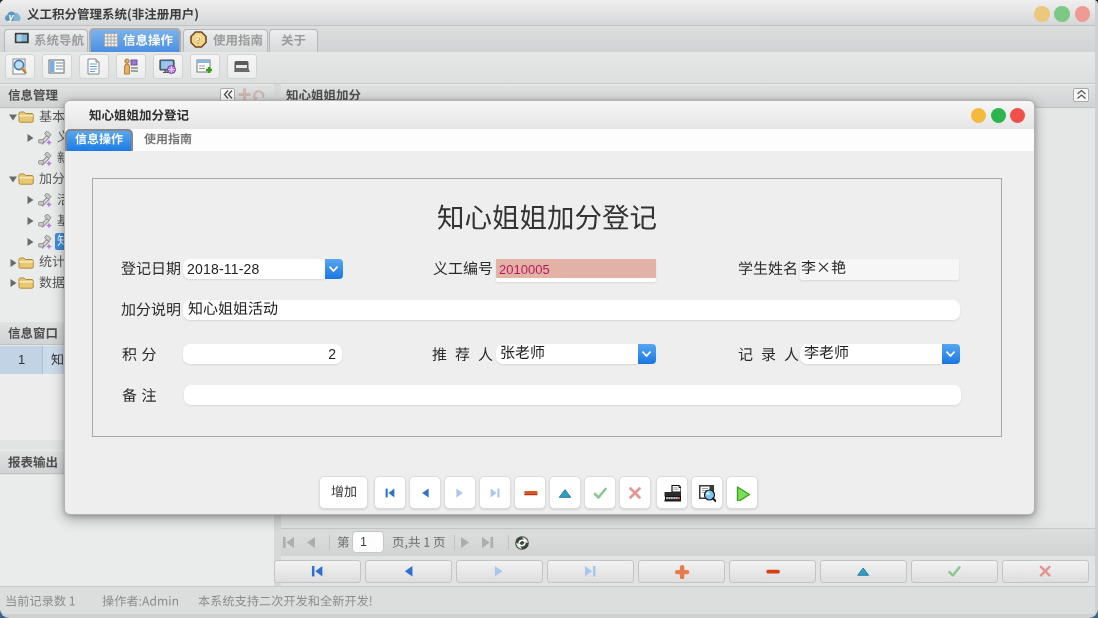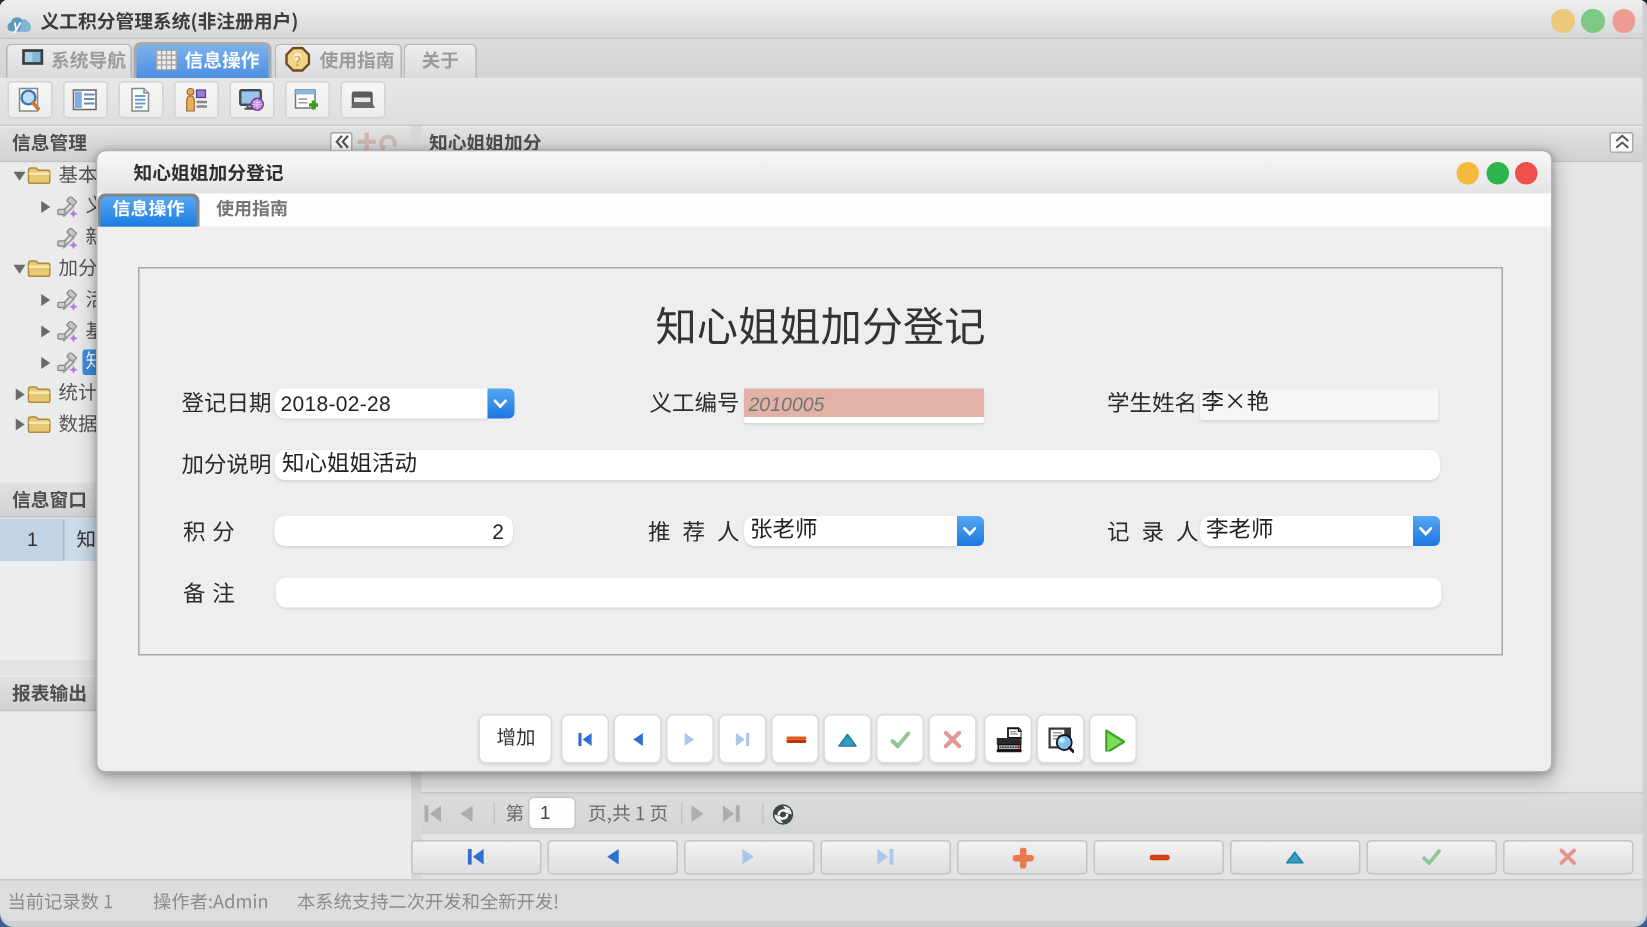--- a/index.html
+++ b/index.html
@@ -436,33 +436,33 @@
     <g transform="translate(0,23.65) scale(0.02750,-0.02750)">
       <path fill="#333333" d="M547 753V-51H620V28H832V-40H908V753ZM620 99V682H832V99ZM157 841C134 718 92 599 33 522C50 511 81 490 94 478C124 521 152 576 175 636H252V472V436H45V364H247C234 231 186 87 34 -21C49 -32 77 -62 86 -77C201 5 262 112 294 220C348 158 427 63 461 14L512 78C482 112 360 249 312 296C317 319 320 342 322 364H515V436H326L327 471V636H486V706H199C211 745 221 785 230 826Z M1295 561V65C1295 -34 1327 -62 1435 -62C1458 -62 1612 -62 1637 -62C1750 -62 1773 -6 1784 184C1763 190 1731 204 1712 218C1705 45 1696 9 1634 9C1599 9 1468 9 1441 9C1384 9 1373 18 1373 65V561ZM1135 486C1120 367 1087 210 1044 108L1120 76C1161 184 1192 353 1207 472ZM1761 485C1817 367 1872 208 1892 105L1966 135C1945 238 1889 392 1831 512ZM1342 756C1437 689 1555 590 1611 527L1665 584C1607 647 1487 741 1393 805Z M2453 784V23H2341V-47H2959V23H2872V784ZM2526 23V216H2796V23ZM2526 470H2796V285H2526ZM2526 538V714H2796V538ZM2308 564C2297 427 2274 313 2240 222C2210 248 2179 273 2149 296C2168 373 2188 468 2206 564ZM2072 270C2117 237 2166 196 2210 155C2169 75 2116 17 2051 -19C2067 -33 2087 -60 2097 -78C2165 -35 2220 23 2263 102C2289 74 2311 48 2327 24L2380 77C2360 105 2330 138 2296 171C2342 286 2370 435 2380 630L2337 636L2324 634H2219C2230 705 2240 774 2247 837L2177 841C2171 778 2162 706 2150 634H2052V564H2138C2119 453 2095 346 2072 270Z M3453 784V23H3341V-47H3959V23H3872V784ZM3526 23V216H3796V23ZM3526 470H3796V285H3526ZM3526 538V714H3796V538ZM3308 564C3297 427 3274 313 3240 222C3210 248 3179 273 3149 296C3168 373 3188 468 3206 564ZM3072 270C3117 237 3166 196 3210 155C3169 75 3116 17 3051 -19C3067 -33 3087 -60 3097 -78C3165 -35 3220 23 3263 102C3289 74 3311 48 3327 24L3380 77C3360 105 3330 138 3296 171C3342 286 3370 435 3380 630L3337 636L3324 634H3219C3230 705 3240 774 3247 837L3177 841C3171 778 3162 706 3150 634H3052V564H3138C3119 453 3095 346 3072 270Z M4572 716V-65H4644V9H4838V-57H4913V716ZM4644 81V643H4838V81ZM4195 827 4194 650H4053V577H4192C4185 325 4154 103 4028 -29C4047 -41 4074 -64 4086 -81C4221 66 4256 306 4265 577H4417C4409 192 4400 55 4379 26C4370 13 4360 9 4345 10C4327 10 4284 10 4237 14C4250 -7 4257 -39 4259 -61C4304 -64 4350 -65 4378 -61C4407 -57 4426 -48 4444 -22C4475 21 4482 167 4490 612C4490 623 4490 650 4490 650H4267L4269 827Z M5673 822 5604 794C5675 646 5795 483 5900 393C5915 413 5942 441 5961 456C5857 534 5735 687 5673 822ZM5324 820C5266 667 5164 528 5044 442C5062 428 5095 399 5108 384C5135 406 5161 430 5187 457V388H5380C5357 218 5302 59 5065 -19C5082 -35 5102 -64 5111 -83C5366 9 5432 190 5459 388H5731C5720 138 5705 40 5680 14C5670 4 5658 2 5637 2C5614 2 5552 2 5487 8C5501 -13 5510 -45 5512 -67C5575 -71 5636 -72 5670 -69C5704 -66 5727 -59 5748 -34C5783 5 5796 119 5811 426C5812 436 5812 462 5812 462H5192C5277 553 5352 670 5404 798Z M6283 352H6700V226H6283ZM6208 415V164H6780V415ZM6880 714C6845 677 6788 629 6739 592C6715 616 6692 641 6671 668C6720 702 6778 748 6825 791L6767 832C6735 796 6683 749 6637 714C6609 753 6586 795 6567 838L6502 816C6543 723 6600 635 6669 561H6337C6394 624 6443 698 6474 780L6425 805L6411 802H6101V739H6376C6350 689 6315 642 6275 599C6243 633 6189 672 6143 698L6102 657C6147 629 6198 588 6230 555C6167 498 6095 451 6026 422C6041 408 6062 382 6072 365C6158 406 6247 467 6322 545V497H6682V547C6752 474 6834 414 6921 374C6933 394 6955 423 6973 437C6905 464 6841 504 6783 552C6833 587 6890 632 6936 674ZM6651 158C6635 114 6605 52 6579 9H6346L6408 31C6398 65 6373 118 6347 156L6279 134C6303 96 6327 43 6336 9H6060V-56H6941V9H6656C6678 47 6702 94 6724 138Z M7124 769C7179 720 7249 652 7280 608L7335 661C7300 703 7230 769 7176 815ZM7200 -61V-60C7214 -41 7242 -20 7408 98C7400 113 7389 143 7384 163L7280 92V526H7046V453H7206V93C7206 44 7175 10 7157 -4C7171 -17 7192 -45 7200 -61ZM7419 770V695H7816V442H7438V57C7438 -41 7474 -65 7586 -65C7611 -65 7790 -65 7816 -65C7925 -65 7951 -20 7962 143C7940 148 7908 161 7889 175C7884 33 7874 7 7812 7C7773 7 7621 7 7591 7C7527 7 7515 16 7515 56V370H7816V318H7891V770Z"></path>
     </g>
   </svg>
 <svg style="position:absolute;left:121.0px;top:261.0px;" width="60" height="19">
     <g transform="translate(0,12.90) scale(0.01500,-0.01500)">
       <path fill="#2b2b2b" d="M283 352H700V226H283ZM208 415V164H780V415ZM880 714C845 677 788 629 739 592C715 616 692 641 671 668C720 702 778 748 825 791L767 832C735 796 683 749 637 714C609 753 586 795 567 838L502 816C543 723 600 635 669 561H337C394 624 443 698 474 780L425 805L411 802H101V739H376C350 689 315 642 275 599C243 633 189 672 143 698L102 657C147 629 198 588 230 555C167 498 95 451 26 422C41 408 62 382 72 365C158 406 247 467 322 545V497H682V547C752 474 834 414 921 374C933 394 955 423 973 437C905 464 841 504 783 552C833 587 890 632 936 674ZM651 158C635 114 605 52 579 9H346L408 31C398 65 373 118 347 156L279 134C303 96 327 43 336 9H60V-56H941V9H656C678 47 702 94 724 138Z M1124 769C1179 720 1249 652 1280 608L1335 661C1300 703 1230 769 1176 815ZM1200 -61V-60C1214 -41 1242 -20 1408 98C1400 113 1389 143 1384 163L1280 92V526H1046V453H1206V93C1206 44 1175 10 1157 -4C1171 -17 1192 -45 1200 -61ZM1419 770V695H1816V442H1438V57C1438 -41 1474 -65 1586 -65C1611 -65 1790 -65 1816 -65C1925 -65 1951 -20 1962 143C1940 148 1908 161 1889 175C1884 33 1874 7 1812 7C1773 7 1621 7 1591 7C1527 7 1515 16 1515 56V370H1816V318H1891V770Z M2253 352H2752V71H2253ZM2253 426V697H2752V426ZM2176 772V-69H2253V-4H2752V-64H2832V772Z M3178 143C3148 76 3095 9 3039 -36C3057 -47 3087 -68 3101 -80C3155 -30 3213 47 3249 123ZM3321 112C3360 65 3406 -1 3424 -42L3486 -6C3465 35 3419 97 3379 143ZM3855 722V561H3650V722ZM3580 790V427C3580 283 3572 92 3488 -41C3505 -49 3536 -71 3548 -84C3608 11 3634 139 3644 260H3855V17C3855 1 3849 -3 3835 -4C3820 -5 3769 -5 3716 -3C3726 -23 3737 -56 3740 -76C3813 -76 3861 -75 3889 -62C3918 -50 3927 -27 3927 16V790ZM3855 494V328H3648C3650 363 3650 396 3650 427V494ZM3387 828V707H3205V828H3137V707H3052V640H3137V231H3038V164H3531V231H3457V640H3531V707H3457V828ZM3205 640H3387V551H3205ZM3205 491H3387V393H3205ZM3205 332H3387V231H3205Z"></path>
     </g>
   </svg>
 <div class="abs" style="left:183px;top:259px;width:142px;height:20px;background:#ffffff;border-radius:7px 0 0 7px;box-shadow:0 1px 2px rgba(0,0,0,0.10);"></div>
-<span class="abs" style="left:187px;top:260.5px;font-size:14px;letter-spacing:0.2px;color:#222;">2018-02-28</span>
+<span class="abs" style="left:187px;top:260.5px;font-size:14px;letter-spacing:0.2px;color:#222;">2018-11-28</span>
 <div class="abs" style="left:325px;top:259px;width:17.5px;height:20px;background:linear-gradient(#55a7f2,#1b76e0);border-radius:0 4px 4px 0;"></div>
 <svg style="position:absolute;left:329.25px;top:266.0px;" width="9" height="7" viewBox="0 0 9 7">
     <path d="M1 1.2 L4.5 5 L8 1.2" fill="none" stroke="#fff" stroke-width="1.8" stroke-linecap="round"></path>
   </svg>
 <svg style="position:absolute;left:433.0px;top:261.0px;" width="60" height="19">
     <g transform="translate(0,12.90) scale(0.01500,-0.01500)">
       <path fill="#2b2b2b" d="M413 819C449 744 494 642 512 576L580 604C560 670 516 768 478 844ZM792 767C730 575 638 405 503 268C377 395 279 553 214 725L145 703C218 516 318 349 447 214C338 118 203 40 36 -15C50 -31 68 -60 77 -79C249 -19 388 62 501 162C616 56 752 -27 910 -79C922 -59 945 -28 962 -12C808 35 672 114 558 216C701 361 798 539 869 743Z M1052 72V-3H1951V72H1539V650H1900V727H1104V650H1456V72Z M2040 54 2058 -15C2140 18 2245 61 2346 103L2332 163C2223 121 2114 79 2040 54ZM2061 423C2075 430 2098 435 2205 450C2167 386 2132 335 2116 316C2087 278 2066 252 2045 248C2053 230 2064 196 2068 182C2087 194 2118 204 2339 255C2336 271 2333 298 2334 317L2167 282C2238 374 2307 486 2364 597L2303 632C2286 593 2265 554 2245 517L2133 505C2190 593 2246 706 2287 815L2215 840C2179 719 2112 587 2091 554C2071 520 2055 496 2038 491C2046 473 2057 438 2061 423ZM2624 350V202H2541V350ZM2675 350H2746V202H2675ZM2481 412V-72H2541V143H2624V-47H2675V143H2746V-46H2797V143H2871V-7C2871 -14 2868 -16 2861 -17C2854 -17 2836 -17 2814 -16C2822 -32 2829 -56 2831 -73C2867 -73 2890 -71 2908 -62C2926 -52 2930 -35 2930 -8V413L2871 412ZM2797 350H2871V202H2797ZM2605 826C2621 798 2637 762 2648 732H2414V515C2414 361 2405 139 2314 -21C2329 -28 2360 -50 2372 -63C2465 99 2482 335 2483 498H2920V732H2729C2717 765 2697 811 2675 846ZM2483 668H2850V561H2483Z M3260 732H3736V596H3260ZM3185 799V530H3815V799ZM3063 440V371H3269C3249 309 3224 240 3203 191H3727C3708 75 3688 19 3663 -1C3651 -9 3639 -10 3615 -10C3587 -10 3514 -9 3444 -2C3458 -23 3468 -52 3470 -74C3539 -78 3605 -79 3639 -77C3678 -76 3702 -70 3726 -50C3763 -18 3788 57 3812 225C3814 236 3816 259 3816 259H3315L3352 371H3933V440Z"></path>
     </g>
   </svg>
 <div class="abs" style="left:496px;top:259px;width:160px;height:23px;background:#ffffff;border-radius:2px;box-shadow:0 1px 2px rgba(0,0,0,0.10);"></div>
 <div class="abs" style="left:496px;top:259px;width:160px;height:19px;background:#e2b2a6;"></div>
-<span class="abs" style="left:499px;top:261.5px;font-size:13px;color:#737373;font-style:italic;">2010005</span>
+<span class="abs" style="left:499px;top:261.5px;font-size:13px;color:#be185d;">2010005</span>
 <svg style="position:absolute;left:738.0px;top:261.0px;" width="60" height="19">
     <g transform="translate(0,12.90) scale(0.01500,-0.01500)">
       <path fill="#2b2b2b" d="M460 347V275H60V204H460V14C460 -1 455 -5 435 -7C414 -8 347 -8 269 -6C282 -26 296 -57 302 -78C393 -78 450 -77 487 -65C524 -55 536 -33 536 13V204H945V275H536V315C627 354 719 411 784 469L735 506L719 502H228V436H635C583 402 519 368 460 347ZM424 824C454 778 486 716 500 674H280L318 693C301 732 259 788 221 830L159 802C191 764 227 712 246 674H80V475H152V606H853V475H928V674H763C796 714 831 763 861 808L785 834C762 785 720 721 683 674H520L572 694C559 737 524 801 490 849Z M1239 824C1201 681 1136 542 1054 453C1073 443 1106 421 1121 408C1159 453 1194 510 1226 573H1463V352H1165V280H1463V25H1055V-48H1949V25H1541V280H1865V352H1541V573H1901V646H1541V840H1463V646H1259C1281 697 1300 752 1315 807Z M2313 565C2301 441 2279 335 2246 248C2213 273 2178 298 2144 320C2164 392 2185 477 2203 565ZM2066 292C2115 261 2168 222 2217 181C2171 88 2110 21 2036 -19C2052 -33 2071 -59 2081 -77C2160 -29 2224 39 2273 133C2307 102 2336 72 2357 45L2399 109C2376 137 2343 169 2304 202C2347 312 2374 453 2385 630L2342 637L2330 635H2218C2231 704 2243 773 2251 835L2179 840C2172 777 2161 706 2148 635H2044V565H2134C2113 462 2088 363 2066 292ZM2399 17V-54H2961V17H2733V257H2924V327H2733V544H2941V615H2733V837H2658V615H2530C2544 666 2556 720 2565 774L2494 786C2471 647 2432 507 2373 418C2390 410 2423 390 2436 379C2464 425 2488 481 2509 544H2658V327H2459V257H2658V17Z M3263 529C3314 494 3373 446 3417 406C3300 344 3171 299 3047 273C3061 256 3079 224 3086 204C3141 217 3197 233 3252 253V-79H3327V-27H3773V-79H3849V340H3451C3617 429 3762 553 3844 713L3794 744L3781 740H3427C3451 768 3473 797 3492 826L3406 843C3347 747 3233 636 3069 559C3087 546 3111 519 3122 501C3217 550 3296 609 3361 671H3733C3674 583 3587 508 3487 445C3440 486 3374 536 3321 572ZM3773 42H3327V271H3773Z"></path>
     </g>
   </svg>
 <div class="abs" style="left:800px;top:259px;width:159px;height:21px;background:#f6f6f7;border-radius:2px;box-shadow:0 1px 2px rgba(0,0,0,0.10);"></div>
 <svg style="position:absolute;left:801.0px;top:260.0px;" width="45" height="19">
     <g transform="translate(0,12.90) scale(0.01500,-0.01500)">
       <path fill="#222222" d="M459 840V730H57V660H374C287 572 156 493 36 453C53 439 75 412 85 394C220 445 367 544 459 657V438H535V657C628 547 777 449 914 400C925 420 947 448 964 462C841 500 707 575 619 660H944V730H535V840ZM459 275V223H55V154H459V9C459 -4 455 -8 437 -9C419 -10 356 -10 289 -7C302 -27 317 -57 322 -77C405 -77 455 -76 489 -65C523 -53 534 -34 534 8V154H946V223H534V245C622 280 713 329 780 380L731 422L715 418H228V352H624C575 322 515 294 459 275Z M1774 54 1822 102 1549 376 1822 650 1774 698 1500 424 1227 698 1178 649 1452 376 1178 102 1227 54 1500 328Z M2658 310H2539V491H2658ZM2723 310V491H2847V310ZM2762 674C2742 633 2717 589 2694 558H2495C2523 593 2551 632 2576 674ZM2586 851C2546 747 2479 646 2408 579C2421 562 2443 525 2450 509L2470 530V57C2470 -39 2501 -63 2608 -63C2631 -63 2810 -63 2835 -63C2930 -63 2953 -24 2964 107C2944 111 2914 123 2897 136C2891 26 2883 4 2831 4C2794 4 2641 4 2612 4C2551 4 2539 13 2539 57V244H2917V558H2770C2803 604 2837 661 2862 712L2815 744L2801 740H2613C2628 769 2642 799 2654 829ZM2216 841V683H2053V613H2216V475H2078V405H2216V251H2050V181H2216V-78H2289V181H2434V251H2289V405H2412V475H2289V613H2425V683H2289V841Z"></path>
     </g>

